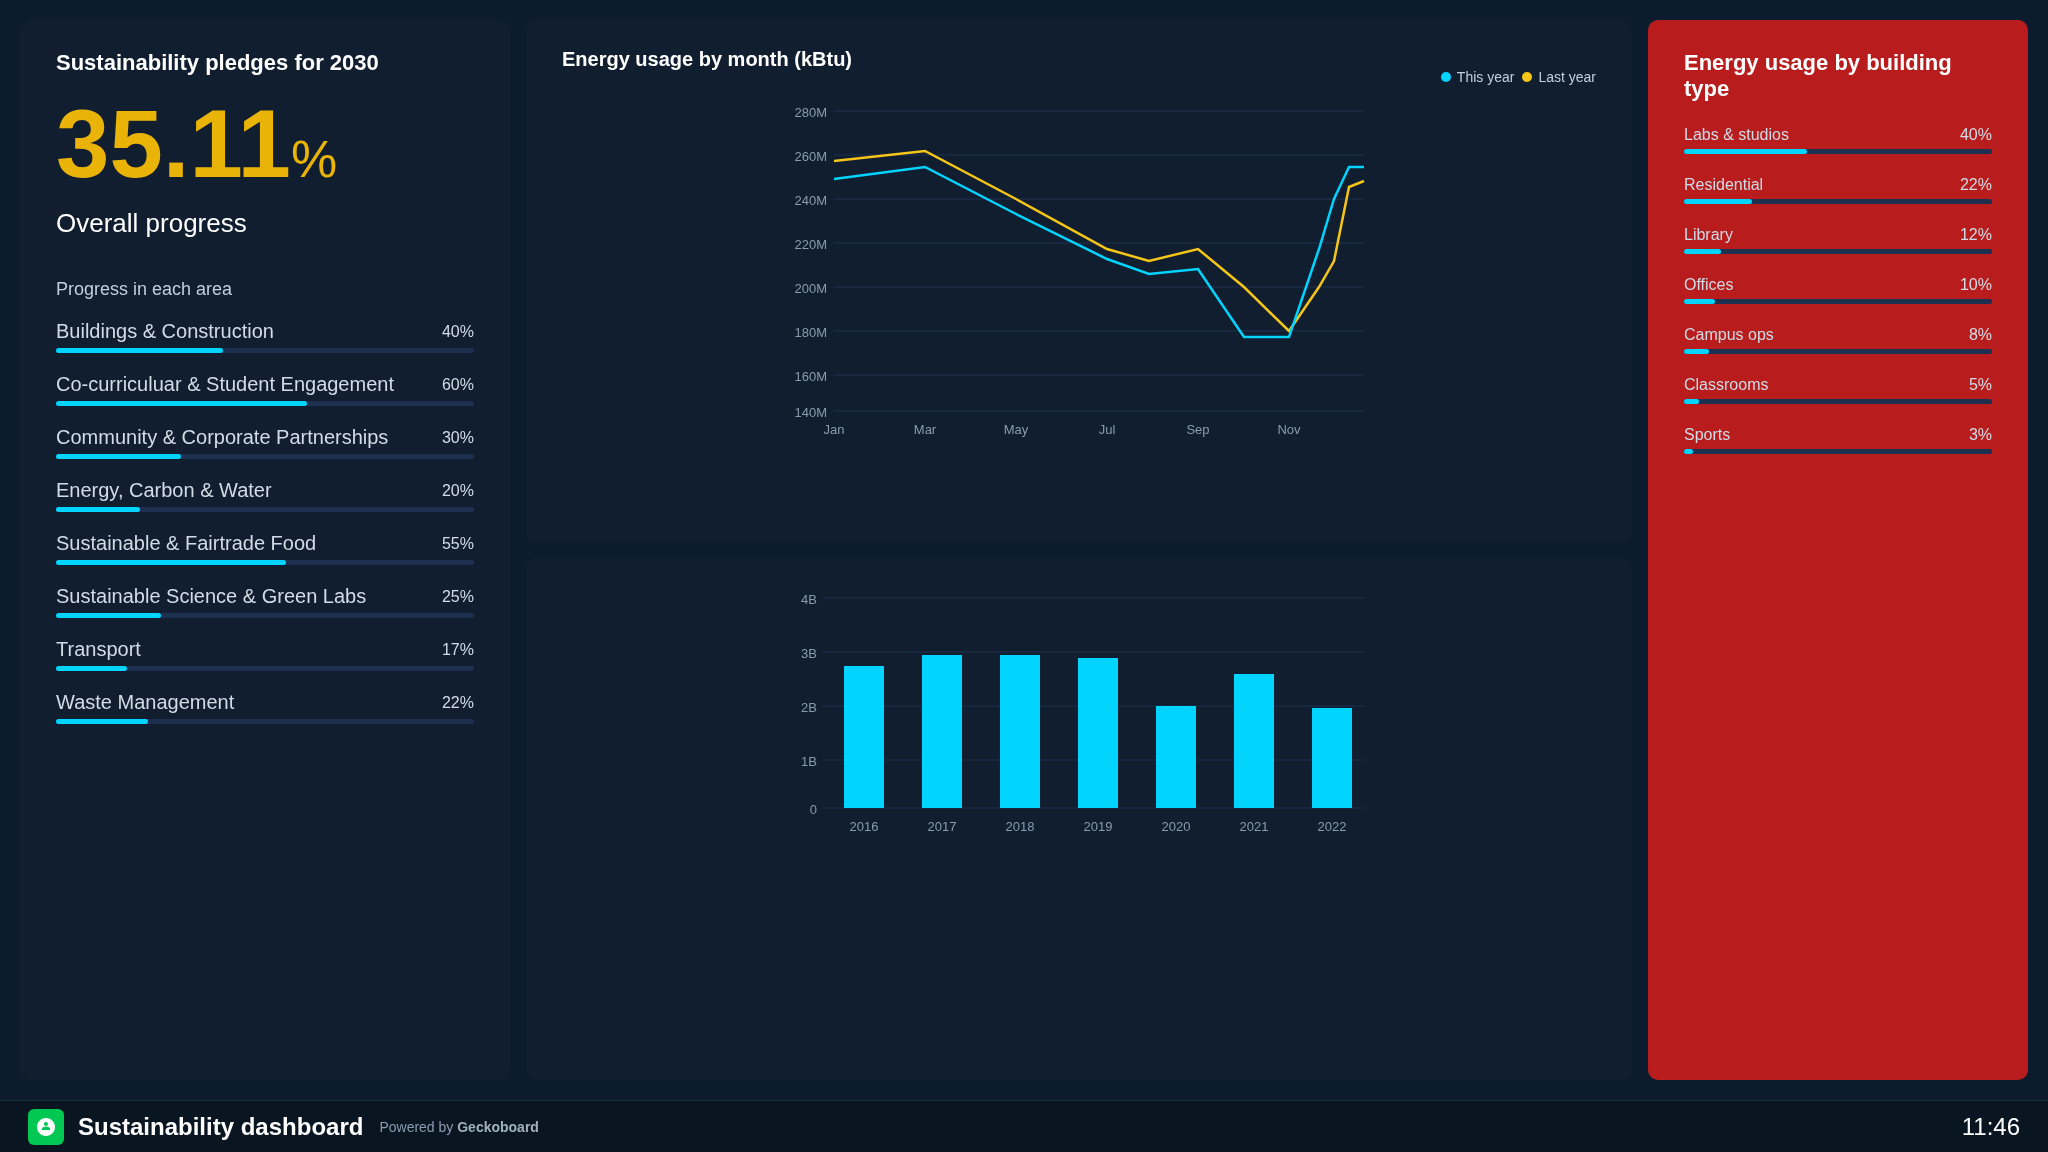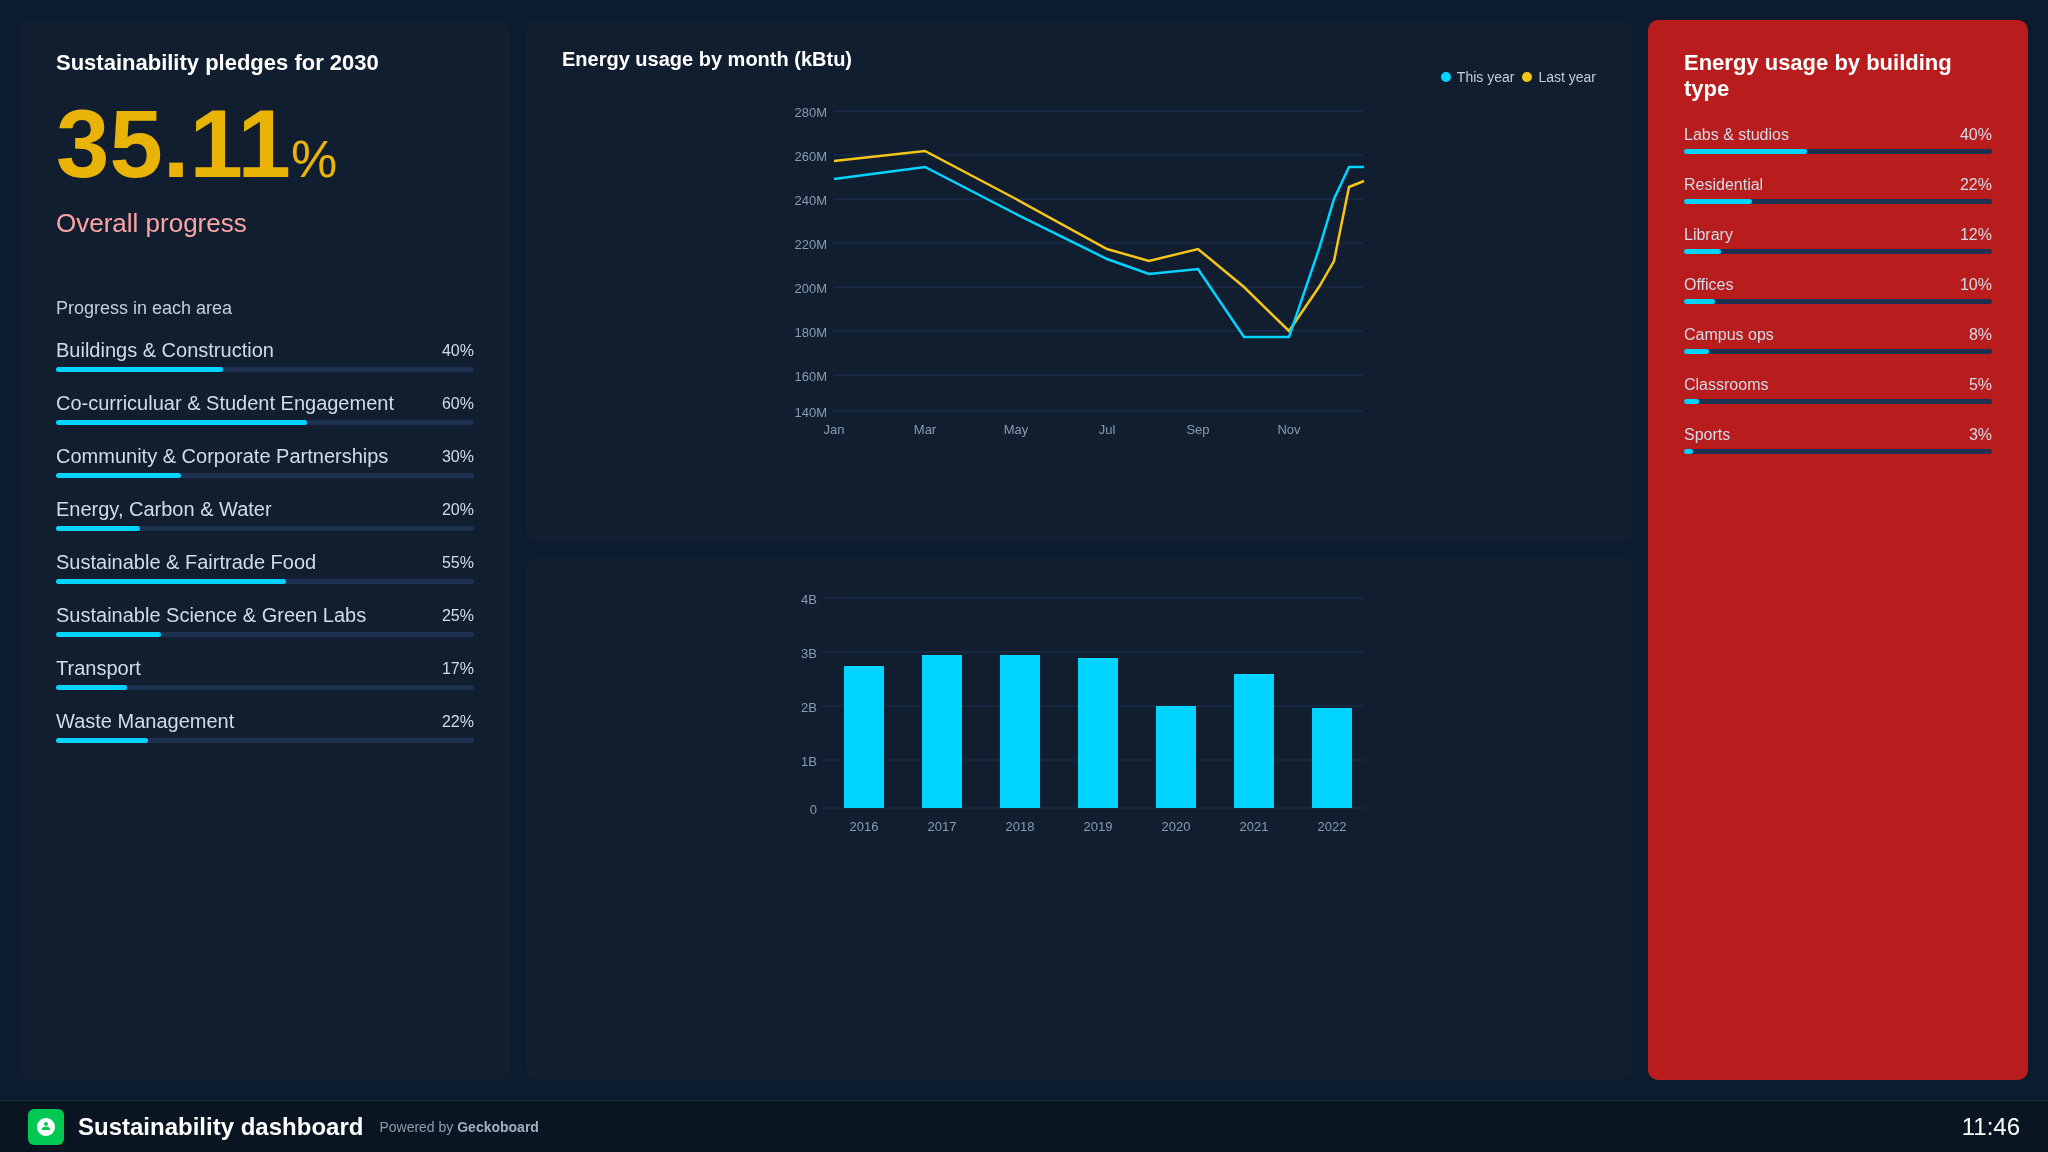--- a/index.html
+++ b/index.html
@@ -42,22 +42,22 @@
       color: #eab308;
       line-height: 1;
       margin-bottom: 16px;
     }
     .big-percent .pct-sign {
       font-size: 52px;
       font-weight: 400;
     }
     .overall-label {
       font-size: 26px;
-      color: #fca5a5;
-      margin-bottom: 59px;
+      color: #ffffff;
+      margin-bottom: 40px;
     }
     .progress-section-title {
       font-size: 18px;
       color: #c0cfe0;
       margin-bottom: 20px;
     }
     .progress-item {
       margin-bottom: 20px;
     }
     .progress-row {

